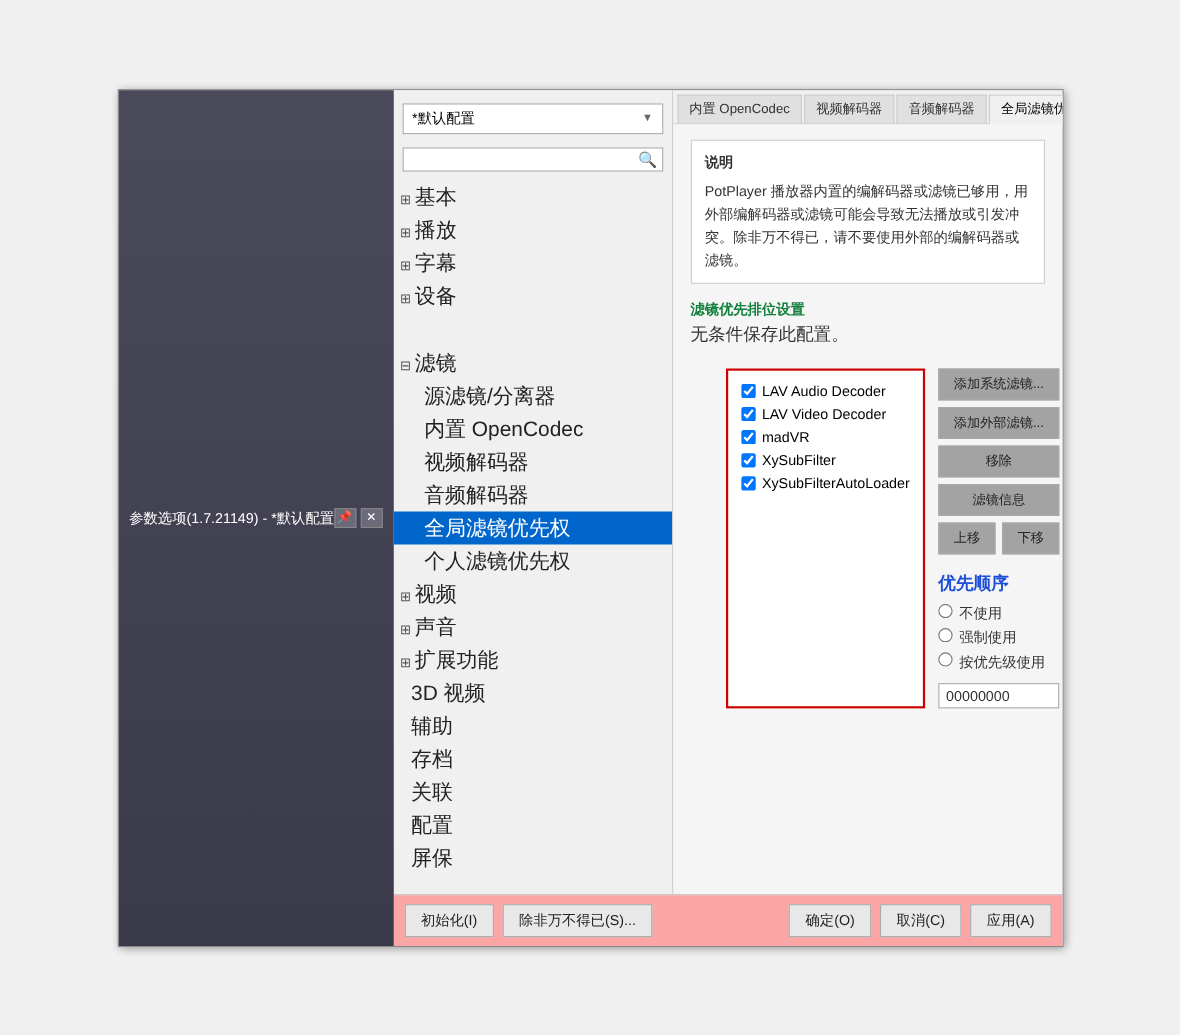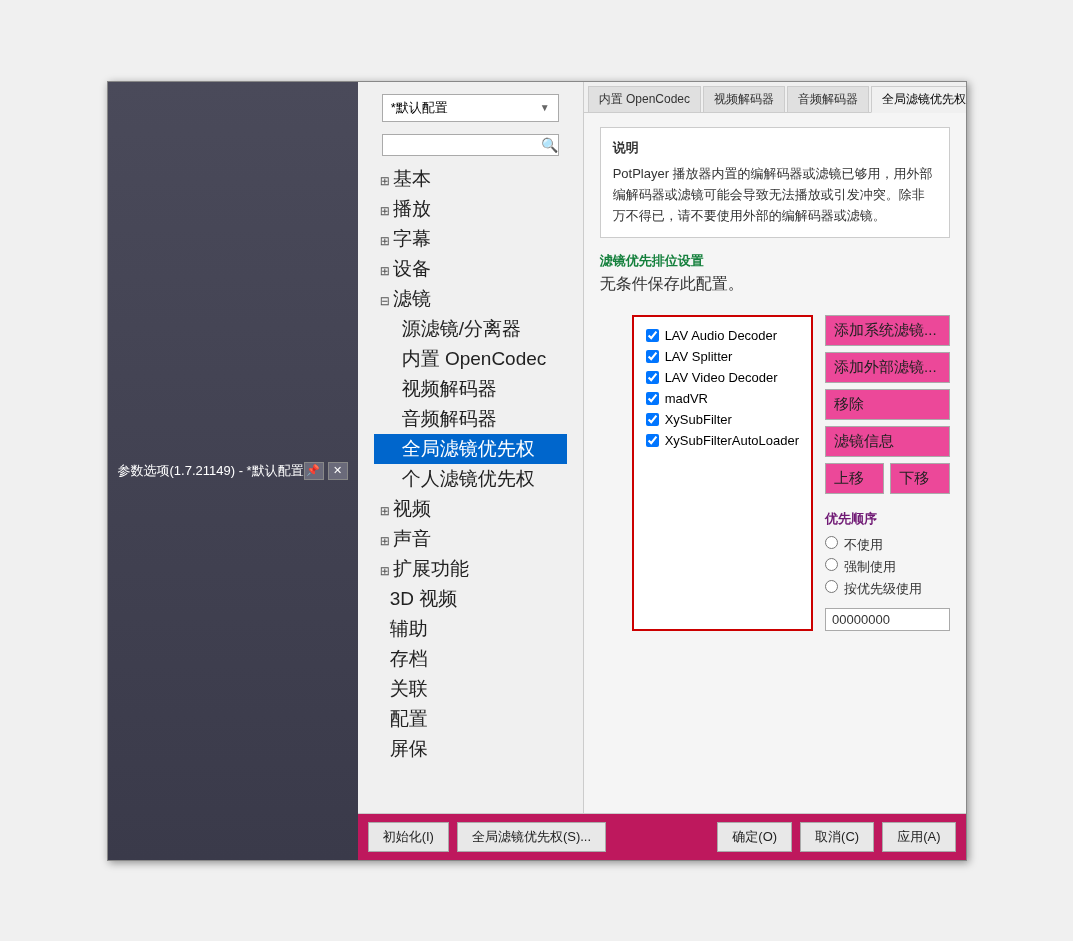--- a/index.html
+++ b/index.html
@@ -62,26 +62,26 @@
     }
 
     .top-row {
       display: flex;
       flex: 1;
       overflow: hidden;
     }
 
     
     .sidebar {
-      width: 226px;
+      width: 254px;
       background: #f0f0f0;
       border-right: 1px solid #ccc;
       display: flex;
       flex-direction: column;
-      padding: 6px 16px;
+      padding: 6px 0;
       overflow-y: auto;
     }
 
     .sidebar-search {
       margin: 4px 8px 8px 8px;
       display: flex;
       align-items: center;
       border: 1px solid #aaa;
       background: #fff;
       padding: 2px 4px;
@@ -113,20 +113,21 @@
     }
 
     .tree-item.expandable::before {
       content: '⊞ ';
       font-size: 12px;
       color: #555;
     }
 
     .tree-item.collapsible {
       padding-left: 6px;
+      margin-top: 31px;
     }
 
     .tree-item.collapsible::before {
       content: '⊟ ';
       font-size: 12px;
       color: #555;
     }
 
     .tree-item.child {
       padding-left: 28px;
@@ -248,42 +249,42 @@
 
     .filter-buttons {
       display: flex;
       flex-direction: column;
       gap: 6px;
       min-width: 110px;
     }
 
     .filter-btn {
       padding: 5px 8px;
-      background: #ec4899;
+      background: #a3a3a3;
       border: 1px solid #aaa;
       cursor: pointer;
-      font-size: 15px;
+      font-size: 12px;
       color: #222;
-      text-align: left;
+      text-align: center;
     }
 
     .filter-btn-row {
       display: flex;
       gap: 6px;
     }
 
     .priority-section {
       margin-top: 10px;
     }
 
     .priority-title {
-      font-size: 13px;
+      font-size: 16px;
       font-weight: bold;
       margin-bottom: 6px;
-      color: #701a75;
+      color: #1d4ed8;
     }
 
     .priority-radio {
       display: flex;
       align-items: flex-start;
       gap: 6px;
       padding: 2px 0;
       font-size: 13px;
       color: #333;
     }
@@ -300,21 +301,21 @@
       background: #fff;
       font-size: 13px;
       color: #333;
     }
 
     
     .bottom-bar {
       display: flex;
       align-items: center;
       padding: 8px 10px;
-      background: #be185d;
+      background: #fca5a5;
       border-top: 1px solid #ccc;
       gap: 8px;
     }
 
     .bottom-btn {
       padding: 5px 14px;
       background: #e8e8e8;
       border: 1px solid #aaa;
       cursor: pointer;
       font-size: 13px;
@@ -411,24 +412,20 @@
 
           <div class="filter-main">
 
             <div class="filter-list-box">
               <div class="filter-item">
                 <input type="checkbox" checked="" style="">
                 <span>LAV Audio Decoder</span>
               </div>
               <div class="filter-item">
                 <input type="checkbox" checked="" style="">
-                <span>LAV Splitter</span>
-              </div>
-              <div class="filter-item">
-                <input type="checkbox" checked="" style="">
                 <span>LAV Video Decoder</span>
               </div>
               <div class="filter-item">
                 <input type="checkbox" checked="" style="">
                 <span>madVR</span>
               </div>
               <div class="filter-item">
                 <input type="checkbox" checked="" style="">
                 <span>XySubFilter</span>
               </div>
@@ -465,20 +462,20 @@
                 <input class="priority-input" type="text" value="00000000" style="">
               </div>
             </div>
           </div>
         </div>
       </div>
     </div>
 
     <div class="bottom-bar">
       <button class="bottom-btn">初始化(I)</button>
-      <button class="bottom-btn">全局滤镜优先权(S)...</button>
+      <button class="bottom-btn">除非万不得已(S)...</button>
       <div class="spacer"></div>
       <button class="bottom-btn">确定(O)</button>
       <button class="bottom-btn">取消(C)</button>
       <button class="bottom-btn">应用(A)</button>
     </div>
   </div>
 </div>
 
 </body></html>

